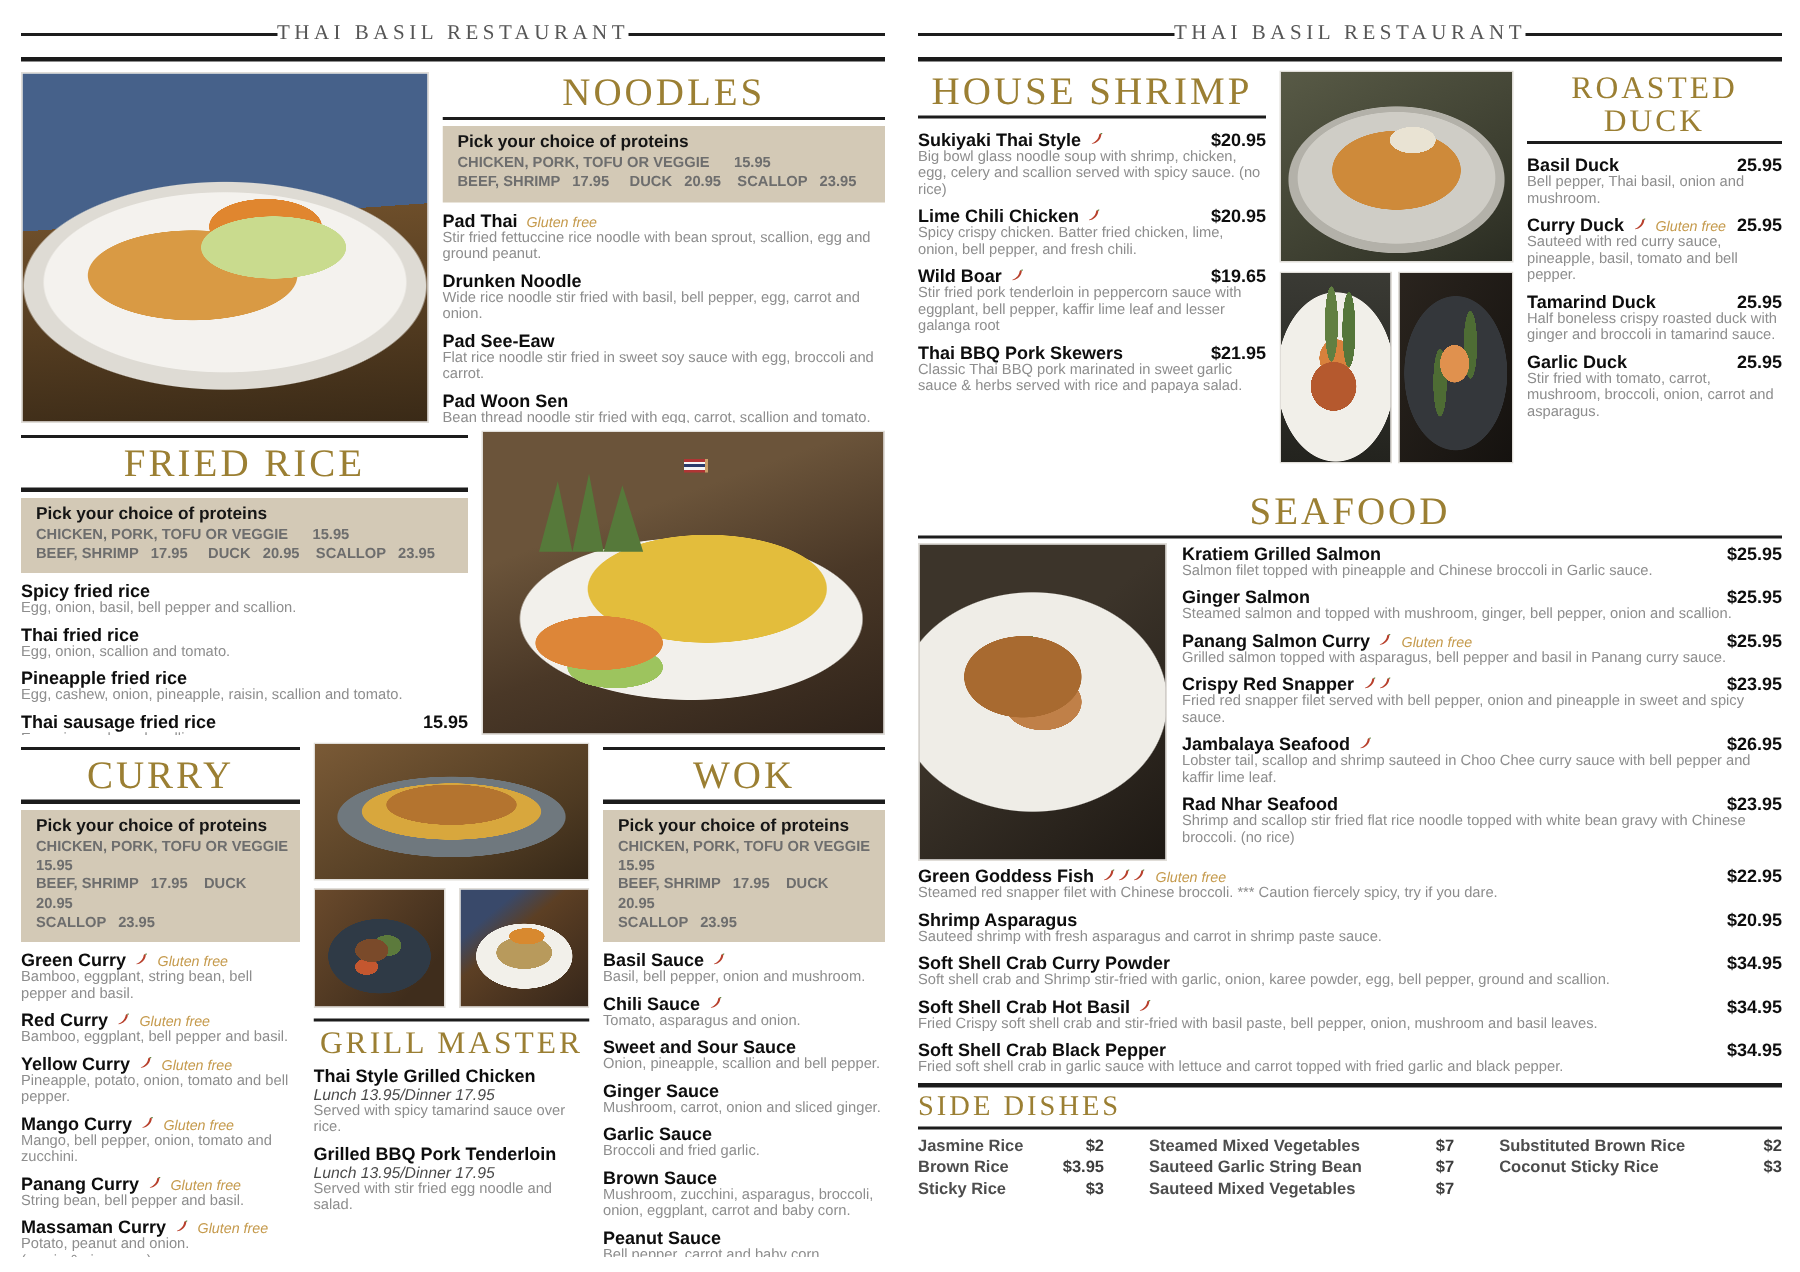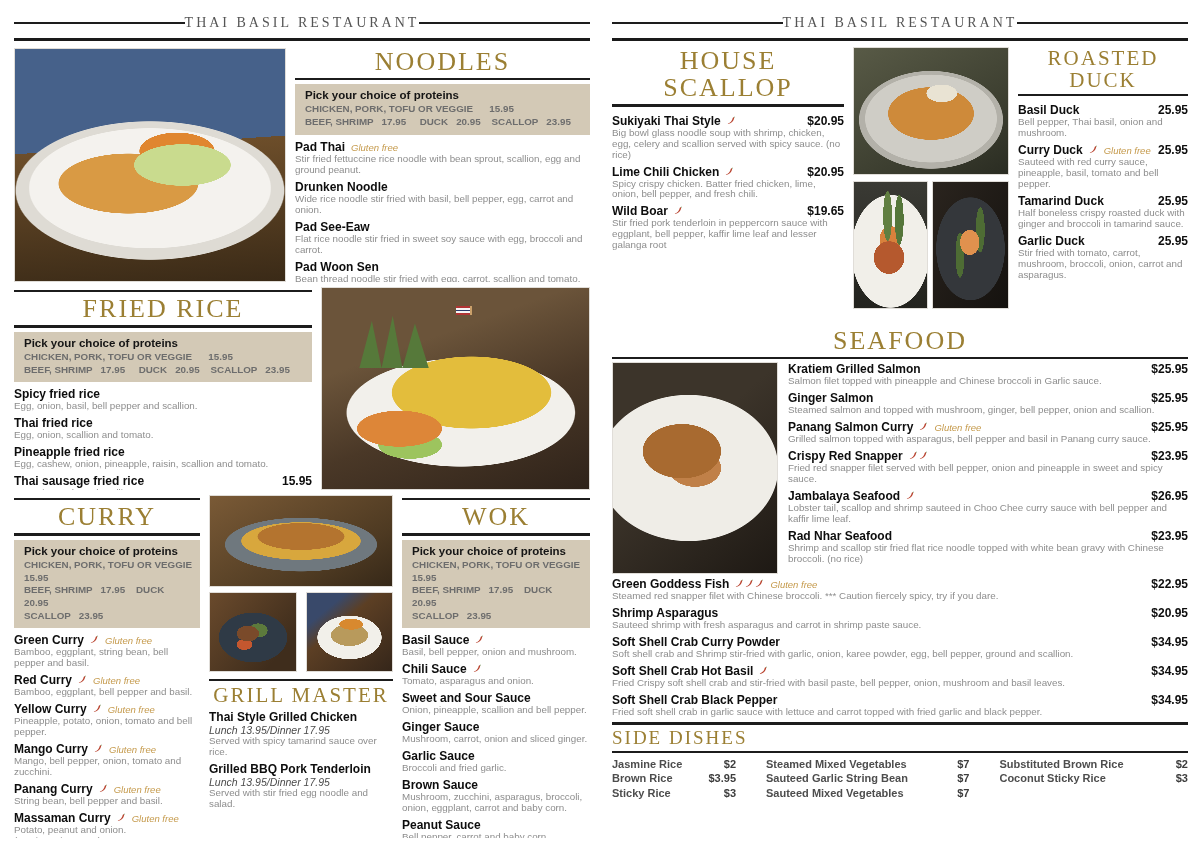--- a/index.html
+++ b/index.html
@@ -490,21 +490,21 @@
   <div class="page page-r">
     <div class="page-header">
       <div class="hline"></div>
       <div class="brand">THAI BASIL RESTAURANT</div>
       <div class="hline"></div>
     </div>
     <div class="page-rule"></div>
 
     <div class="r-row1">
       <section class="sec" style="width:232px">
-        <h2 class="sec-title t26">HOUSE SCALLOP</h2>
+        <h2 class="sec-title t26">HOUSE SHRIMP</h2>
         <div class="hrule"></div>
         <div style="height:4px"></div>
         <div>
   <div class="mi">
     <div class="mi-head">
       <span class="mi-name">Sukiyaki Thai Style</span>
       <span class="chilies">
                   <svg viewBox="0 0 24 24" aria-hidden="true">
                     <path fill="#b8402c" d="M2.5 21 C11.5 19.8 17.8 13 19 6 L19.2 5 C19.3 4 18.6 3.2 17.6 3.2 C16.4 3.2 15.5 4 15.3 5.2 C14.2 12 9.3 17.6 2.5 19.8 Z"></path>
                     <path fill="#57823b" d="M17.2 3.6 C17.9 2.2 19.6 1.5 21.2 2.2 L20.2 4.4 C19.2 3.9 18.2 3.6 17.2 3.6 Z"></path>
@@ -542,20 +542,29 @@
                     <path fill="#57823b" d="M17.2 3.6 C17.9 2.2 19.6 1.5 21.2 2.2 L20.2 4.4 C19.2 3.9 18.2 3.6 17.2 3.6 Z"></path>
                   </svg>
                 </span>
 
       <span class="mi-price">$19.65</span>
     </div>
 
     <div class="mi-desc">Stir fried pork tenderloin in peppercorn sauce with eggplant, bell pepper, kaffir lime leaf and lesser galanga root</div>
   </div>
 
+  <div class="mi">
+    <div class="mi-head">
+      <span class="mi-name">Thai BBQ Pork Skewers</span>
+
+      <span class="mi-price">$21.95</span>
+    </div>
+
+    <div class="mi-desc">Classic Thai BBQ pork marinated in sweet garlic sauce &amp; herbs served with rice and papaya salad.</div>
+  </div>
 </div>
       </section>
 
       <div class="photocol">
         <div class="photo ph-limechicken" style="width:100%;height:128px"></div>
         <div class="row" style="height:128px">
           <div class="photo ph-shrimp-white" style="width:75px;height:100%"></div>
           <div class="photo ph-shrimp-dark" style="flex:1;height:100%"></div>
         </div>
       </div>

